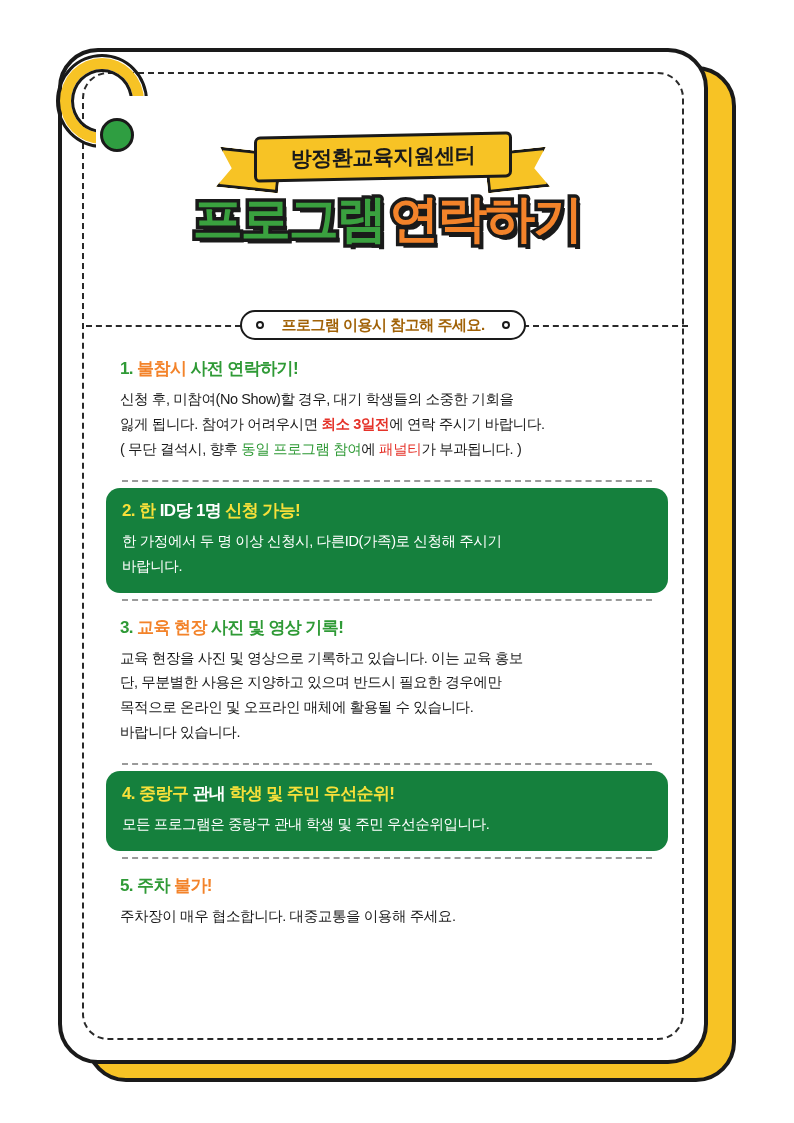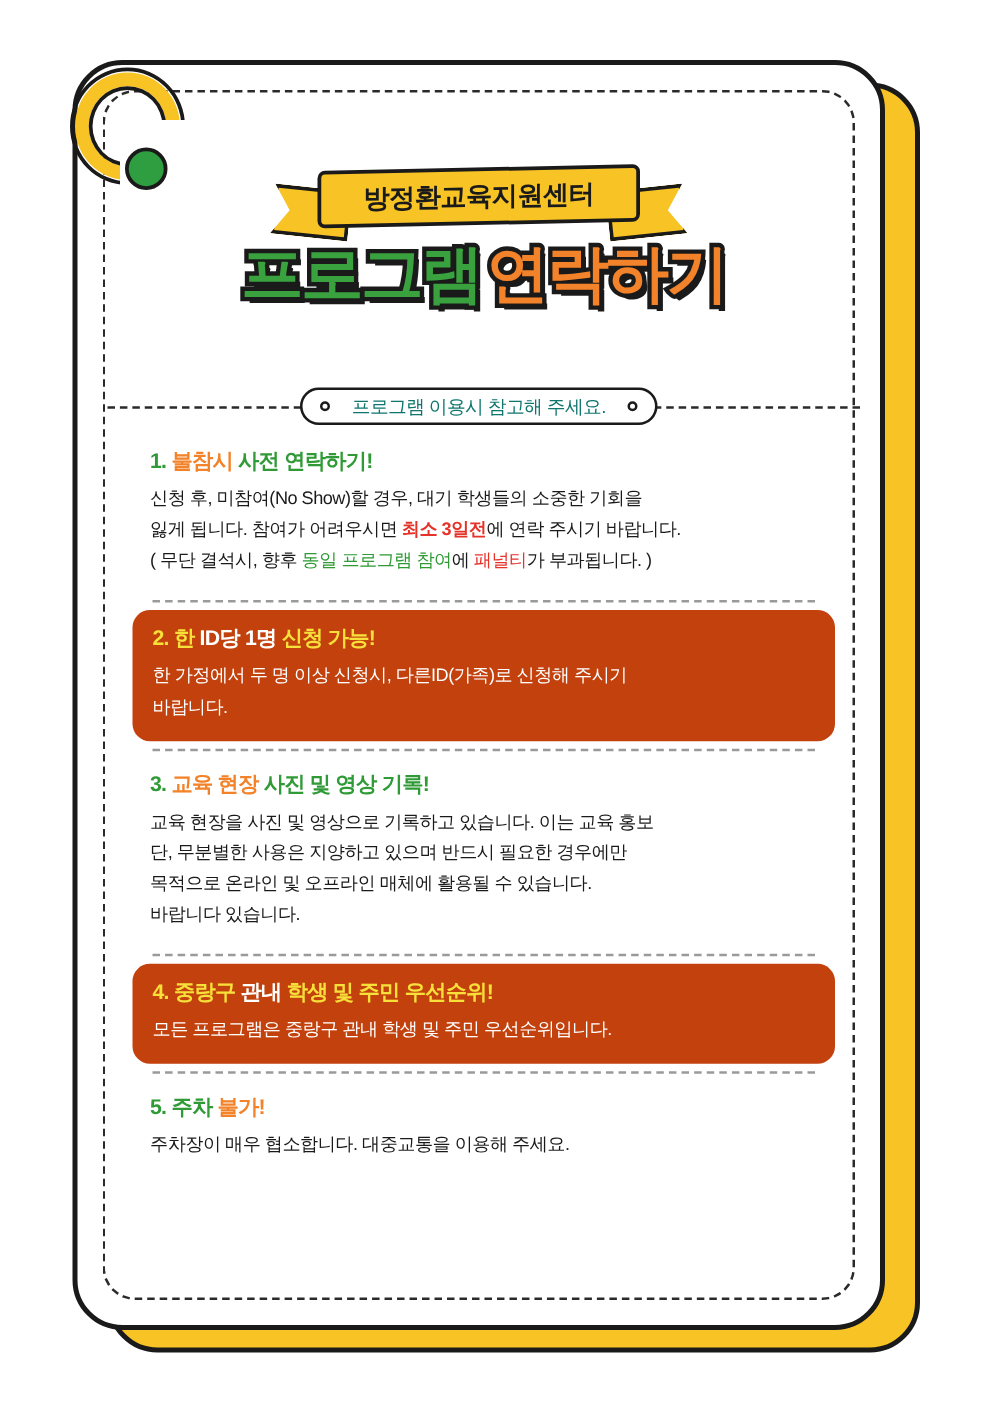--- a/index.html
+++ b/index.html
@@ -215,22 +215,22 @@
     border-radius: 16px;
     background: #ffffff;
     box-sizing: border-box;
     display: flex;
     align-items: center;
     justify-content: center;
     z-index: 14;
   }
   .subpill-text {
     font-size: 15px;
-    font-weight: normal;
-    color: #0f766e;
+    font-weight: bold;
+    color: #a16207;
     letter-spacing: -0.5px;
   }
   .subpill .dot {
     position: absolute;
     width: 8px; height: 8px;
     border: 2px solid #1a1a1a;
     border-radius: 50%;
     box-sizing: border-box;
   }
   .subpill .dot.l { left: 14px; }
@@ -252,21 +252,21 @@
     top: 296px;
     width: 562px;
     z-index: 15;
   }
   .item {
     padding: 10px 14px 12px 14px;
     box-sizing: border-box;
   }
   .item.plain { background: transparent; }
   .item.green {
-    background: #c2410c;
+    background: #15803d;
     border-radius: 14px;
     padding: 12px 16px 14px 16px;
   }
   .item-head {
     font-size: 17px;
     font-weight: bold;
     letter-spacing: -0.6px;
     line-height: 1.35;
     margin-bottom: 6px;
     color: #2f9a36;

